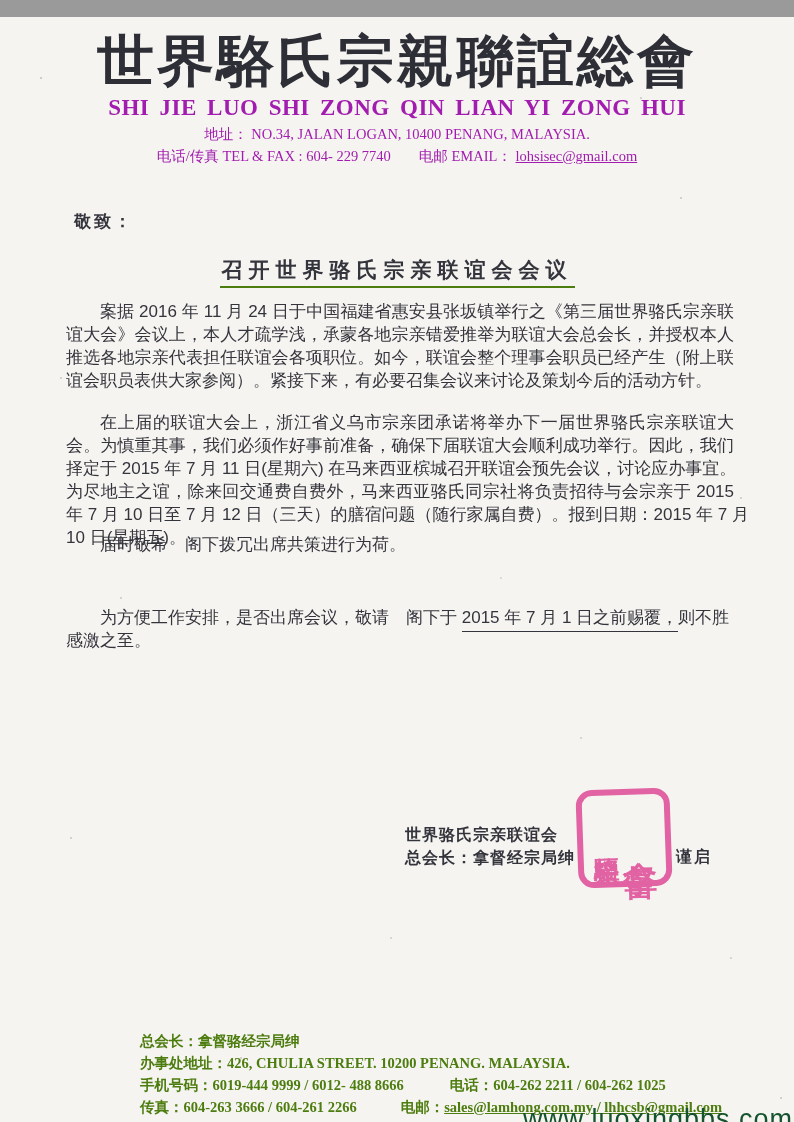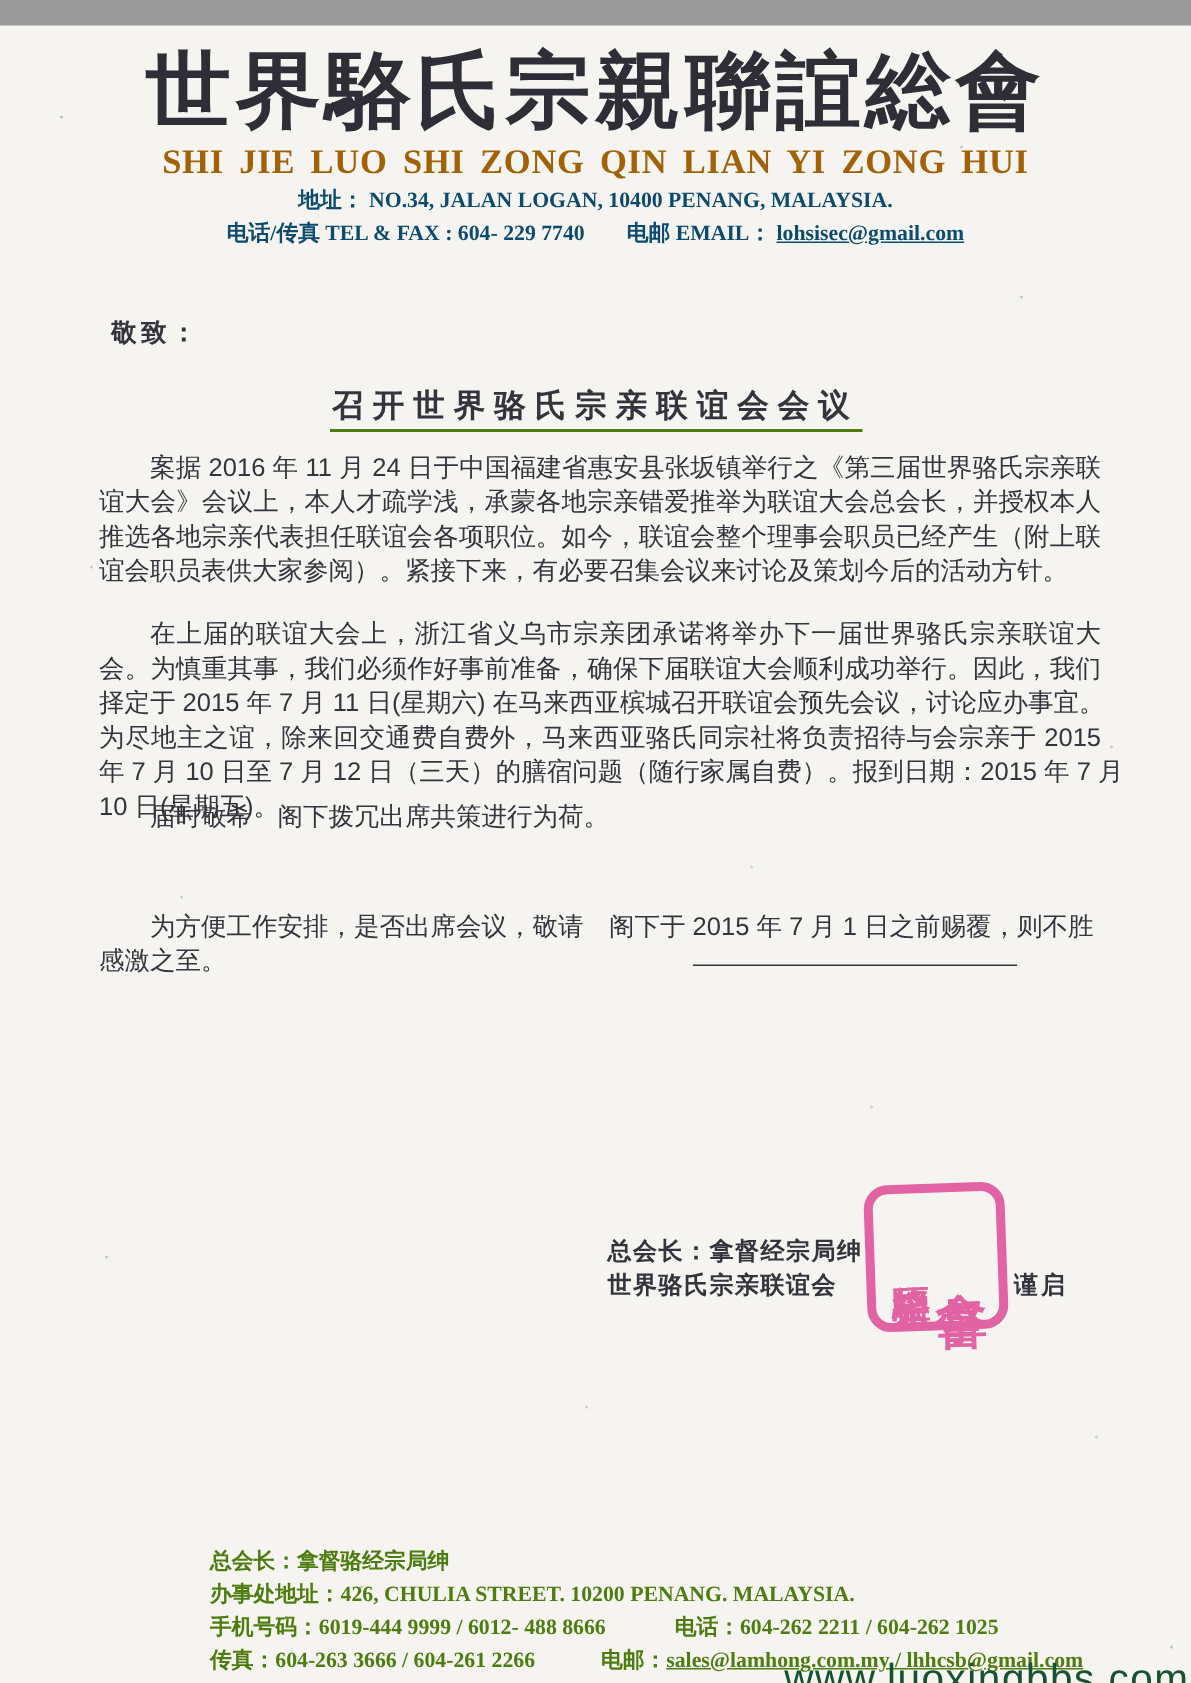--- a/index.html
+++ b/index.html
@@ -22,43 +22,43 @@
 
   
   .header { position:absolute; top:14px; left:0; width:794px; text-align:center; }
   .org-zh {
     font-family:"Liberation Serif", serif; font-weight:900;
     font-size:57px; line-height:62px; letter-spacing:3px; color:#2e2e37;
     transform:scaleY(.97);
   }
   .org-roman {
     font-family:"Liberation Serif", serif; font-weight:700;
-    font-size:23px; line-height:26px; letter-spacing:.5px; word-spacing:4px; color:#a16207;
+    font-size:23px; line-height:26px; letter-spacing:.5px; word-spacing:4px; color:#a21caf;
     margin-top:2px;
   }
   .org-line {
-    font-family:"Liberation Serif", serif; font-weight:700;
-    font-size:14.5px; line-height:18px; margin-top:4px; color:#0c4a6e;
+    font-family:"Liberation Serif", serif; font-weight:400;
+    font-size:14.5px; line-height:18px; margin-top:4px; color:#a21caf;
   }
   .org-line .u { text-decoration:underline; }
   .org-line .gap { display:inline-block; width:28px; }
 
   
   .salutation { position:absolute; left:74px; top:193px; font-size:17px; font-weight:700; letter-spacing:3px; }
   .title-wrap { position:absolute; left:0; top:239px; width:794px; text-align:center; }
   .letter-title {
     display:inline-block; font-size:21px; font-weight:600; letter-spacing:6px;
     border-bottom:2px solid #4d7c0f; padding:0 2px 2px 2px;
   }
   .para { position:absolute; left:66px; width:668px; font-size:17px; line-height:23px; }
   .para .ln { white-space:nowrap; text-align:justify; text-align-last:justify; }
   .para .ln.first { text-indent:34px; }
   .para .ln.last { text-align-last:auto; }
   .p1 { top:283px; } .p2 { top:394px; } .p3 { top:516px; } .p4 { top:589px; }
-  .p4 .uline { border-bottom:1.5px solid #34343d; padding-bottom:16px; }
+  .p4 .uline { border-bottom:1.5px solid #34343d; padding-bottom:4px; }
 
   
   .reply { position:absolute; left:104px; top:653px; font-size:16px; line-height:22px; font-weight:700; }
   .reply-head { letter-spacing:.5px; }
   .reply-lines { margin-left:97px; font-family:"DejaVu Sans Mono", monospace; font-size:15px; font-weight:700; }
 
   
   .signature { position:absolute; left:405px; top:806px; font-size:16px; font-weight:700; line-height:23px; letter-spacing:1px; }
   .closing { position:absolute; left:676px; top:830px; font-size:16px; font-weight:700; letter-spacing:2px; }
   .seal {
@@ -125,22 +125,22 @@
     <div class="ln first last">届时敬希　阁下拨冗出席共策进行为荷。</div>
   </div>
 
   <div class="para p4">
     <div class="ln first last"><span>为方便工作安排，是否出席会议，敬请　阁下于 </span><span class="uline">2015 年 7 月 1 日之前赐覆，</span><span>则不胜</span></div>
     <div class="ln last">感激之至。</div>
   </div>
 
 
   <div class="signature">
+    <div>世界骆氏宗亲联谊会</div>
     <div>总会长：拿督经宗局绅</div>
-    <div>世界骆氏宗亲联谊会</div>
   </div>
   <div class="closing">谨启</div>
 
   <div class="seal">
     <span class="col-left">駱經宗</span>
     <span class="col-right">拿督</span>
   </div>
 
   <div class="footer">
     <div>

